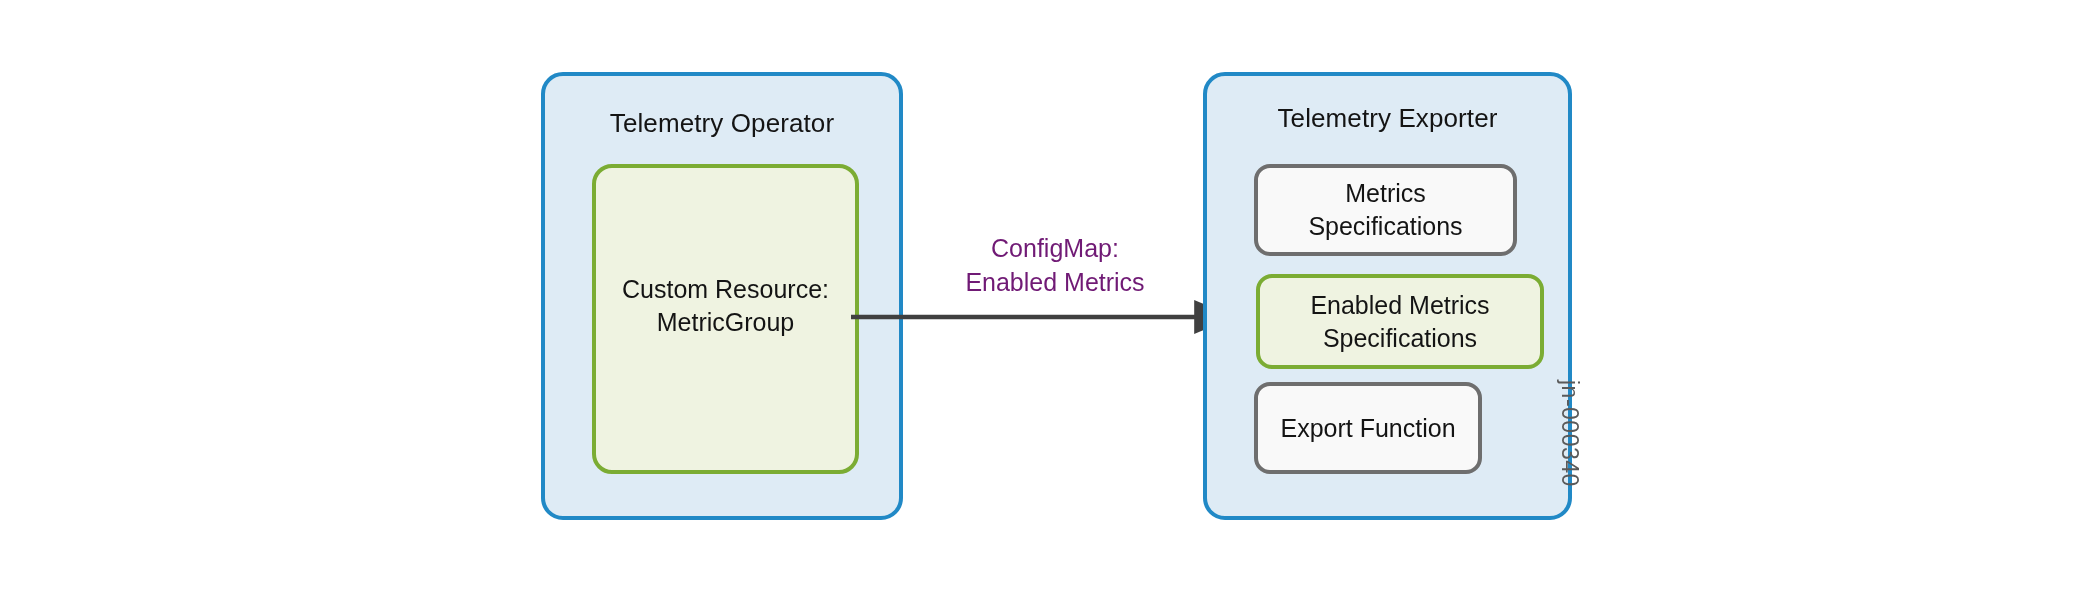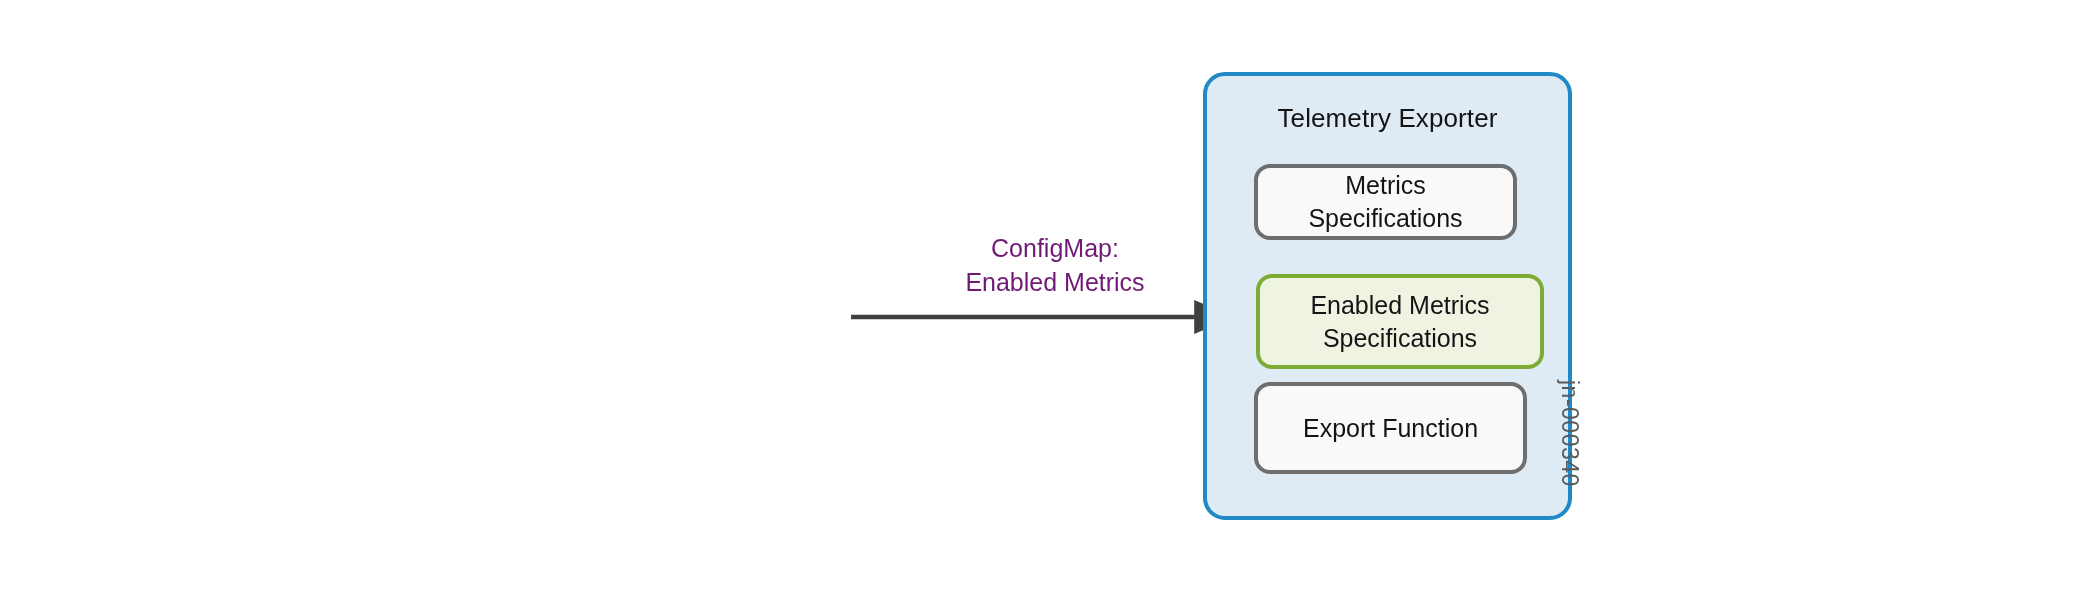--- a/index.html
+++ b/index.html
@@ -82,33 +82,33 @@
     height: 310px;
     border-radius: 20px;
     padding-bottom: 26px;
   }
 
   
   #box-metrics-spec {
     left: 47px;
     top: 88px;
     width: 263px;
-    height: 76px;
+    height: 92px;
   }
   #box-enabled-metrics-spec {
     left: 47px;
     top: 198px;
     width: 288px;
     height: 95px;
     left: 49px;
   }
   #box-export-function {
     left: 47px;
     top: 306px;
-    width: 273px;
+    width: 228px;
     height: 92px;
   }
 
   
   #arrow {
     position: absolute;
     left: 850px;
     top: 296px;
     width: 400px;
     height: 42px;
@@ -138,20 +138,28 @@
     transform: rotate(90deg);
     transform-origin: left top;
     white-space: nowrap;
   }
 </style>
 </head>
 <body>
 
 <div id="canvas">
 
+  <div class="panel" id="panel-operator">
+    <div class="panel-title">Telemetry Operator</div>
+
+    <div class="inner-box green" id="box-custom-resource">
+      <span style="white-space: pre-line;">Custom Resource:
+MetricGroup</span>
+    </div>
+  </div>
 
   <svg id="arrow" viewBox="0 0 400 42" xmlns="http://www.w3.org/2000/svg">
     <defs>
       <marker id="arrowhead" markerWidth="9" markerHeight="8" refX="8.4" refY="4" orient="auto" markerUnits="strokeWidth">
         <path d="M0,0.2 L9,4 L0,7.8 Z" fill="#404040"></path>
       </marker>
     </defs>
     <line x1="1" y1="21" x2="382" y2="21" stroke="#404040" stroke-width="4.5" marker-end="url(#arrowhead)"></line>
   </svg>
 

